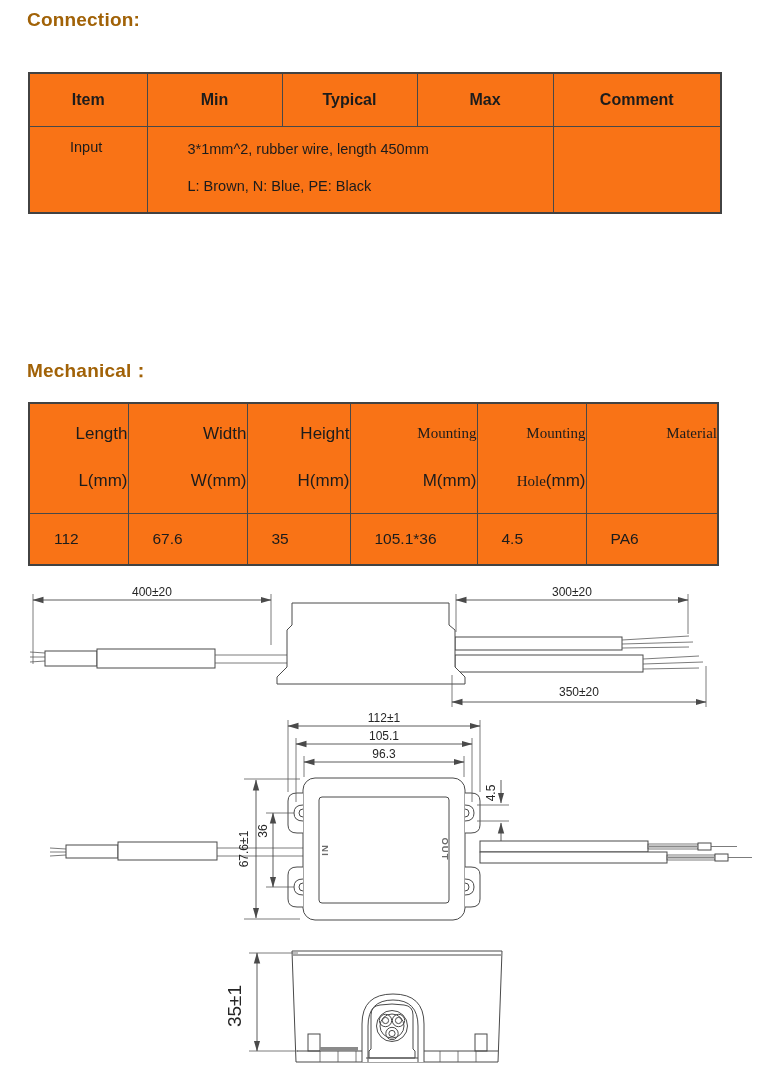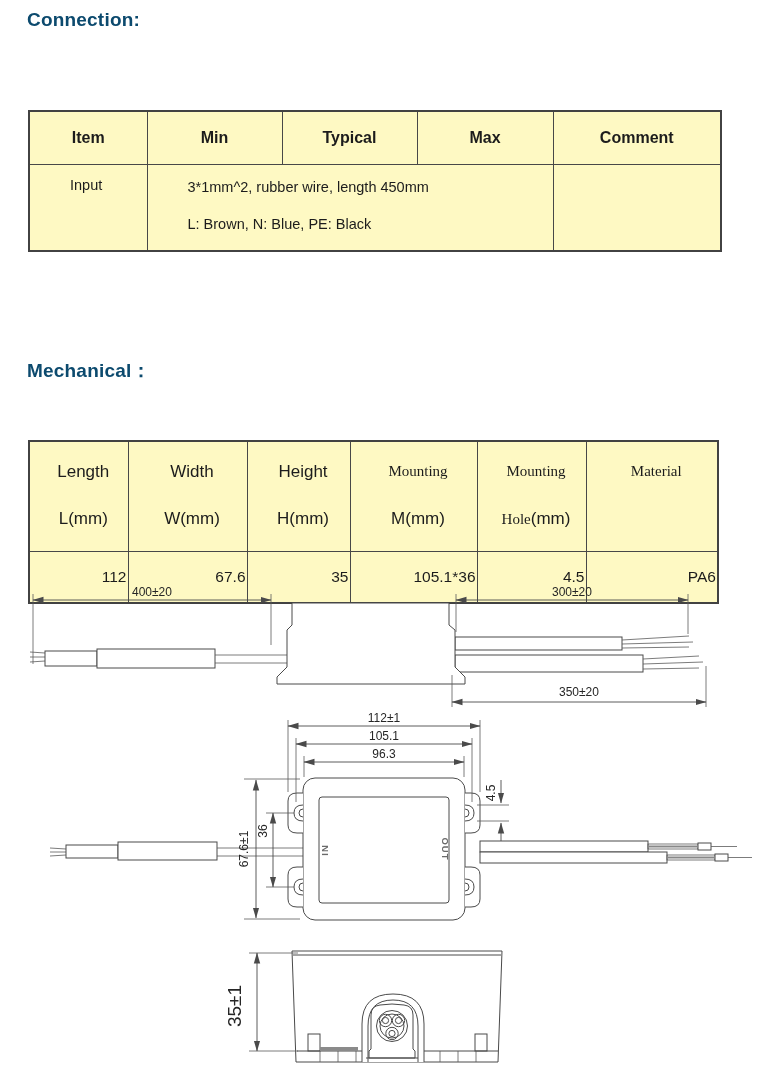--- a/index.html
+++ b/index.html
@@ -1,41 +1,41 @@
 <!DOCTYPE html>
 <html><head>
 <meta charset="utf-8">
 <style>
   html,body{margin:0;padding:0;}
   body{
     width:759px;height:1081px;position:relative;background:#ffffff;
     font-family:"Liberation Sans",sans-serif;overflow:hidden;color:#1c1c1c;
   }
   .heading{
-    position:absolute;left:27px;font-size:19px;font-weight:bold;color:#0c4a6e;
+    position:absolute;left:27px;font-size:19px;font-weight:bold;color:#a16207;
     letter-spacing:0.2px;
   }
   #connection-heading{top:9px;}
   #mechanical-heading{top:358px;}
 
-  table{border-collapse:collapse;position:absolute;table-layout:fixed;background:#fef9c3;margin-top:38px;}
+  table{border-collapse:collapse;position:absolute;table-layout:fixed;background:#f97316;}
   #conn-table{left:28px;top:72px;width:692px;}
   #conn-table th,#conn-table td{border:1.5px solid #484848;}
   #conn-table{border:2px solid #424242;}
   #conn-table th{height:50px;font-size:16px;font-weight:bold;text-align:center;vertical-align:middle;}
   #conn-table td{height:73px;vertical-align:top;font-size:14.5px;padding-left:40px;}
   .item-cell{padding:12px 0 0 10px;}
   .spec-cell{padding:4px 0 0 9px;}
   .spec-cell div{line-height:37px;white-space:nowrap;}
 
   #mech-table{left:28px;top:402px;width:689px;border:2px solid #424242;}
   #mech-table th,#mech-table td{border:1.5px solid #484848;}
-  #mech-table th{height:103px;vertical-align:top;text-align:center;font-weight:normal;
+  #mech-table th{height:103px;vertical-align:top;text-align:right;font-weight:normal;
     font-size:17px;padding:6px 0 0 9px;}
-  #mech-table td{height:48px;font-size:15.5px;vertical-align:middle;padding-left:24px;text-align:right;}
+  #mech-table td{height:48px;font-size:15.5px;vertical-align:middle;padding-left:24px;}
   .mech-l1,.mech-l2{height:47px;line-height:47px;white-space:nowrap;}
   .mono{font-family:Liberation Serif, serif;font-size:15px;}
 
   #drawings{position:absolute;left:0;top:0;width:759px;height:1081px;}
   .ln{stroke:#4a4a4a;stroke-width:1;fill:none;}
   .lw{stroke:#4a4a4a;stroke-width:1;fill:#ffffff;}
   .thin{stroke:#5a5a5a;stroke-width:0.8;fill:none;}
   .dim{stroke:#4a4a4a;stroke-width:0.9;fill:none;}
   .ext{stroke:#5a5a5a;stroke-width:0.8;fill:none;}
   text.dimtxt{font:12px "Liberation Sans",sans-serif;fill:#262626;stroke:none;}

